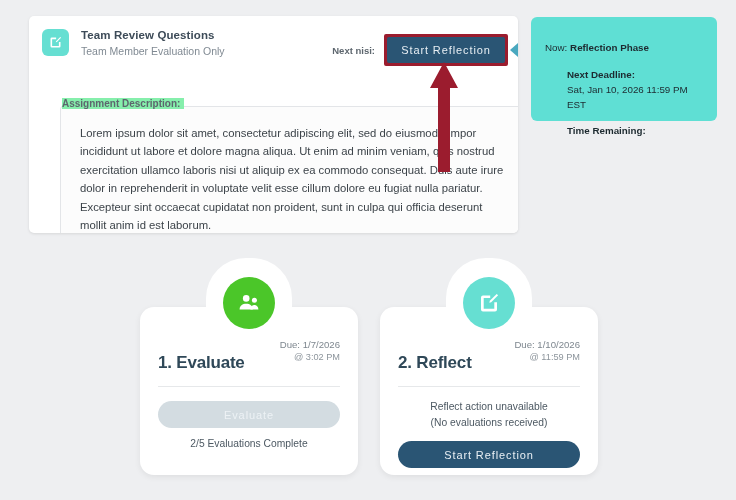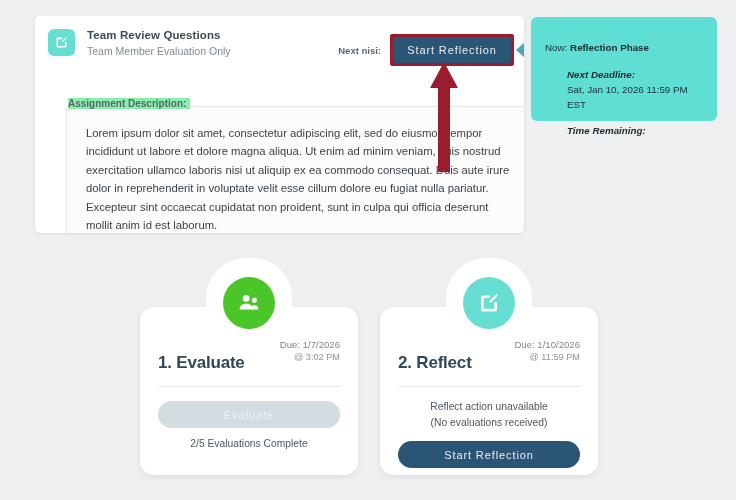--- a/index.html
+++ b/index.html
@@ -14,21 +14,21 @@
     background: #eeeff1;
     font-family: "Liberation Sans", sans-serif;
     position: relative;
     -webkit-font-smoothing: antialiased;
   }
 
   
 
   .top-card {
     position: absolute;
-    left: 35px;
+    left: 29px;
     top: 16px;
     width: 489px;
     height: 217px;
     background: #ffffff;
     border-radius: 5px;
     box-shadow: 0 1px 3px rgba(0,0,0,0.10);
     overflow: hidden;
   }
 
   .top-head {
@@ -175,21 +175,20 @@
   }
   .phase-now b { font-weight: bold; }
 
   .phase-indent { margin-left: 22px; margin-top: 12px; }
 
   .phase-strong {
     font-size: 9.8px;
     font-weight: bold;
     color: #1d2a30;
     line-height: 15px;
-    font-style: italic;
   }
   .phase-value {
     font-size: 9.8px;
     color: #1d2a30;
     line-height: 15px;
   }
   .phase-gap { height: 11px; }
 
   
 

